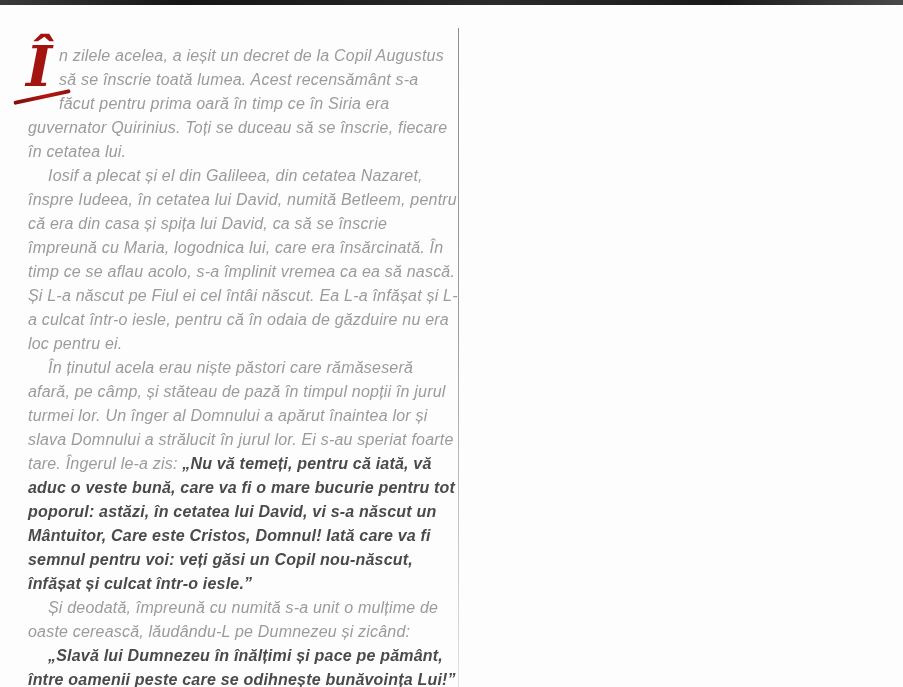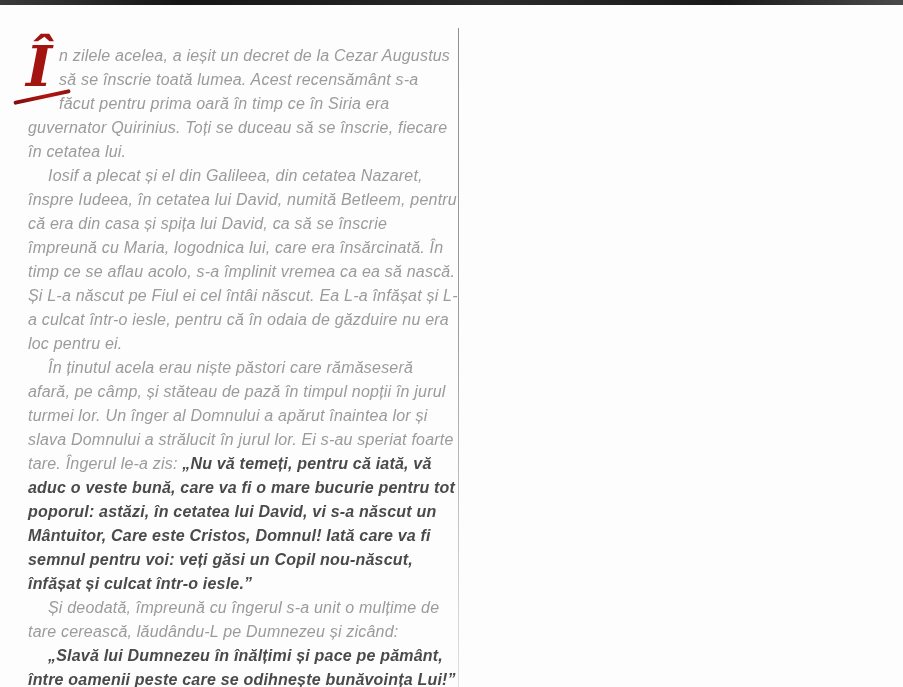--- a/index.html
+++ b/index.html
@@ -88,26 +88,26 @@
   <div class="top-edge"></div>
 
   <div class="fold-line"></div>
 
   <div class="passage">
 
     <p>
       <span class="dropcap-wrap">
         <span class="dropcap">Î</span>
         <span class="dropcap-slash"></span>
-      </span><span>n zilele acelea, a ieșit un decret de la Cezar Augustus să se înscrie toată lumea. Acest recensământ s-a făcut pentru prima oară în timp ce în Siria era guvernator Quirinius. Toți se duceau să se înscrie, fiecare în cetatea lui.</span>
+      </span><span>n zilele acelea, a ieșit un decret de la Copil Augustus să se înscrie toată lumea. Acest recensământ s-a făcut pentru prima oară în timp ce în Siria era guvernator Quirinius. Toți se duceau să se înscrie, fiecare în cetatea lui.</span>
     </p>
 
     <p class="indent">Iosif a plecat și el din Galileea, din cetatea Nazaret, înspre Iudeea, în cetatea lui David, numită Betleem, pentru că era din casa și spița lui David, ca să se înscrie împreună cu Maria, logodnica lui, care era însărcinată. În timp ce se aflau acolo, s-a împlinit vremea ca ea să nască. Și L-a născut pe Fiul ei cel întâi născut. Ea L-a înfășat și L-a culcat într-o iesle, pentru că în odaia de găzduire nu era loc pentru ei.</p>
 
     <p class="indent"><span>În ținutul acela erau niște păstori care rămăseseră afară, pe câmp, și stăteau de pază în timpul nopții în jurul turmei lor. Un înger al Domnului a apărut înaintea lor și slava Domnului a strălucit în jurul lor. Ei s-au speriat foarte tare. Îngerul le-a zis: </span><span class="bold-quote">„Nu vă temeți, pentru că iată, vă aduc o veste bună, care va fi o mare bucurie pentru tot poporul: astăzi, în cetatea lui David, vi s-a născut un Mântuitor, Care este Cristos, Domnul! Iată care va fi semnul pentru voi: veți găsi un Copil nou-născut, înfășat și culcat într-o iesle.”</span></p>
 
-    <p class="indent">Și deodată, împreună cu îngerul s-a unit o mulțime de tare cerească, lăudându-L pe Dumnezeu și zicând:</p>
+    <p class="indent">Și deodată, împreună cu numită s-a unit o mulțime de oaste cerească, lăudându-L pe Dumnezeu și zicând:</p>
 
     <p class="indent bold-quote">„Slavă lui Dumnezeu în înălțimi și pace pe pământ, între oamenii peste care se odihnește bunăvoința Lui!”</p>
 
   </div>
 
 </div>
 
 </body></html>

